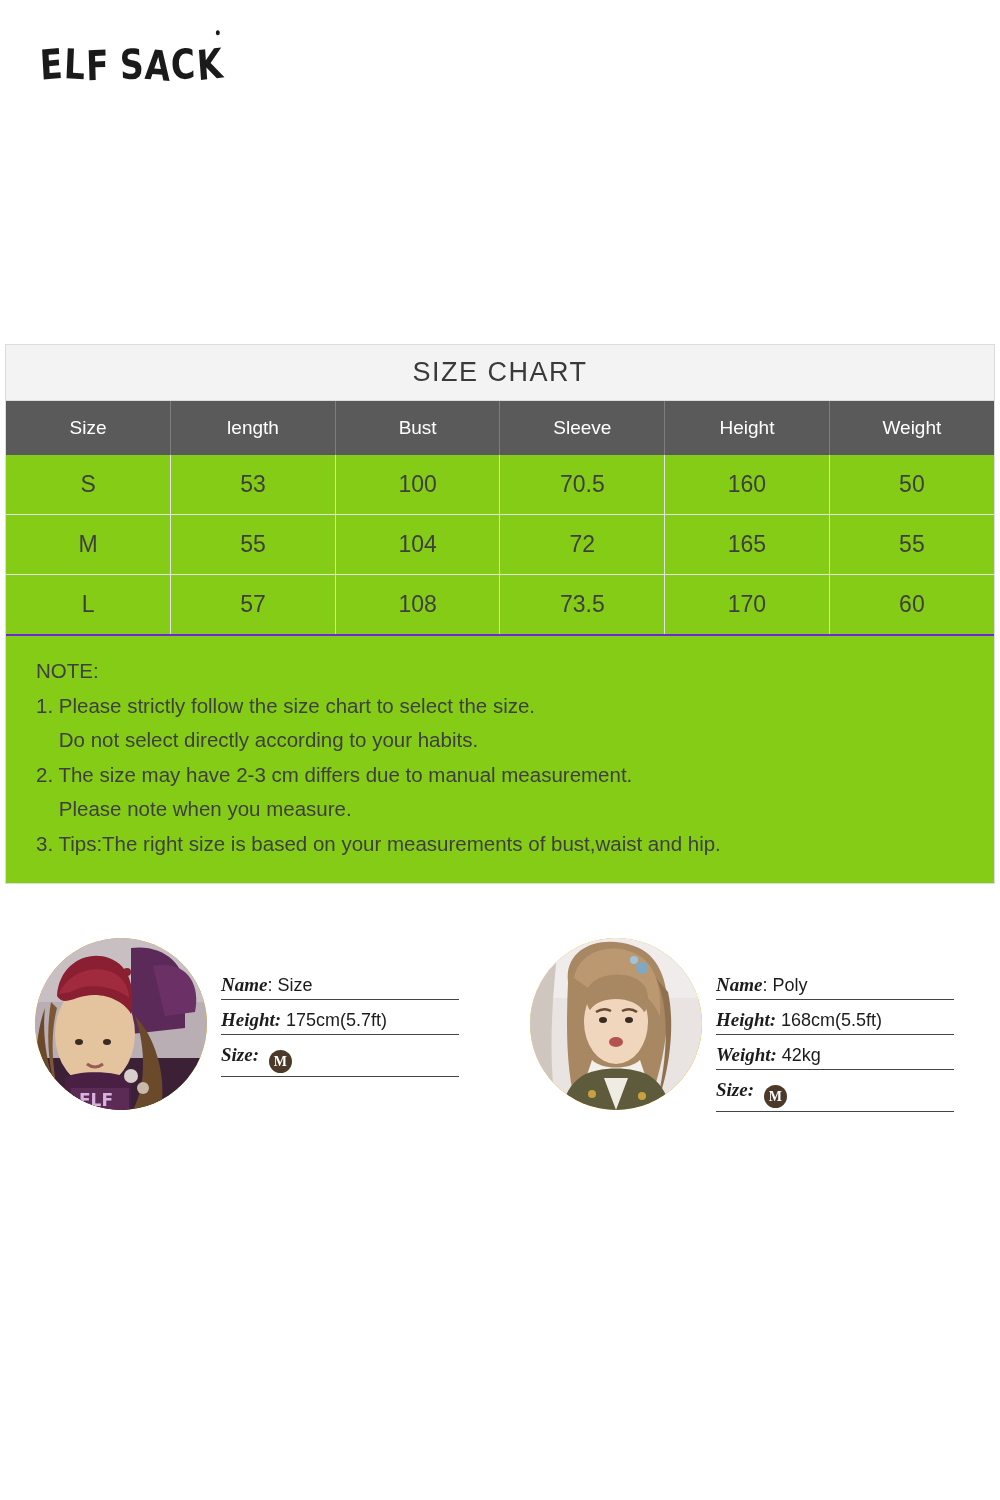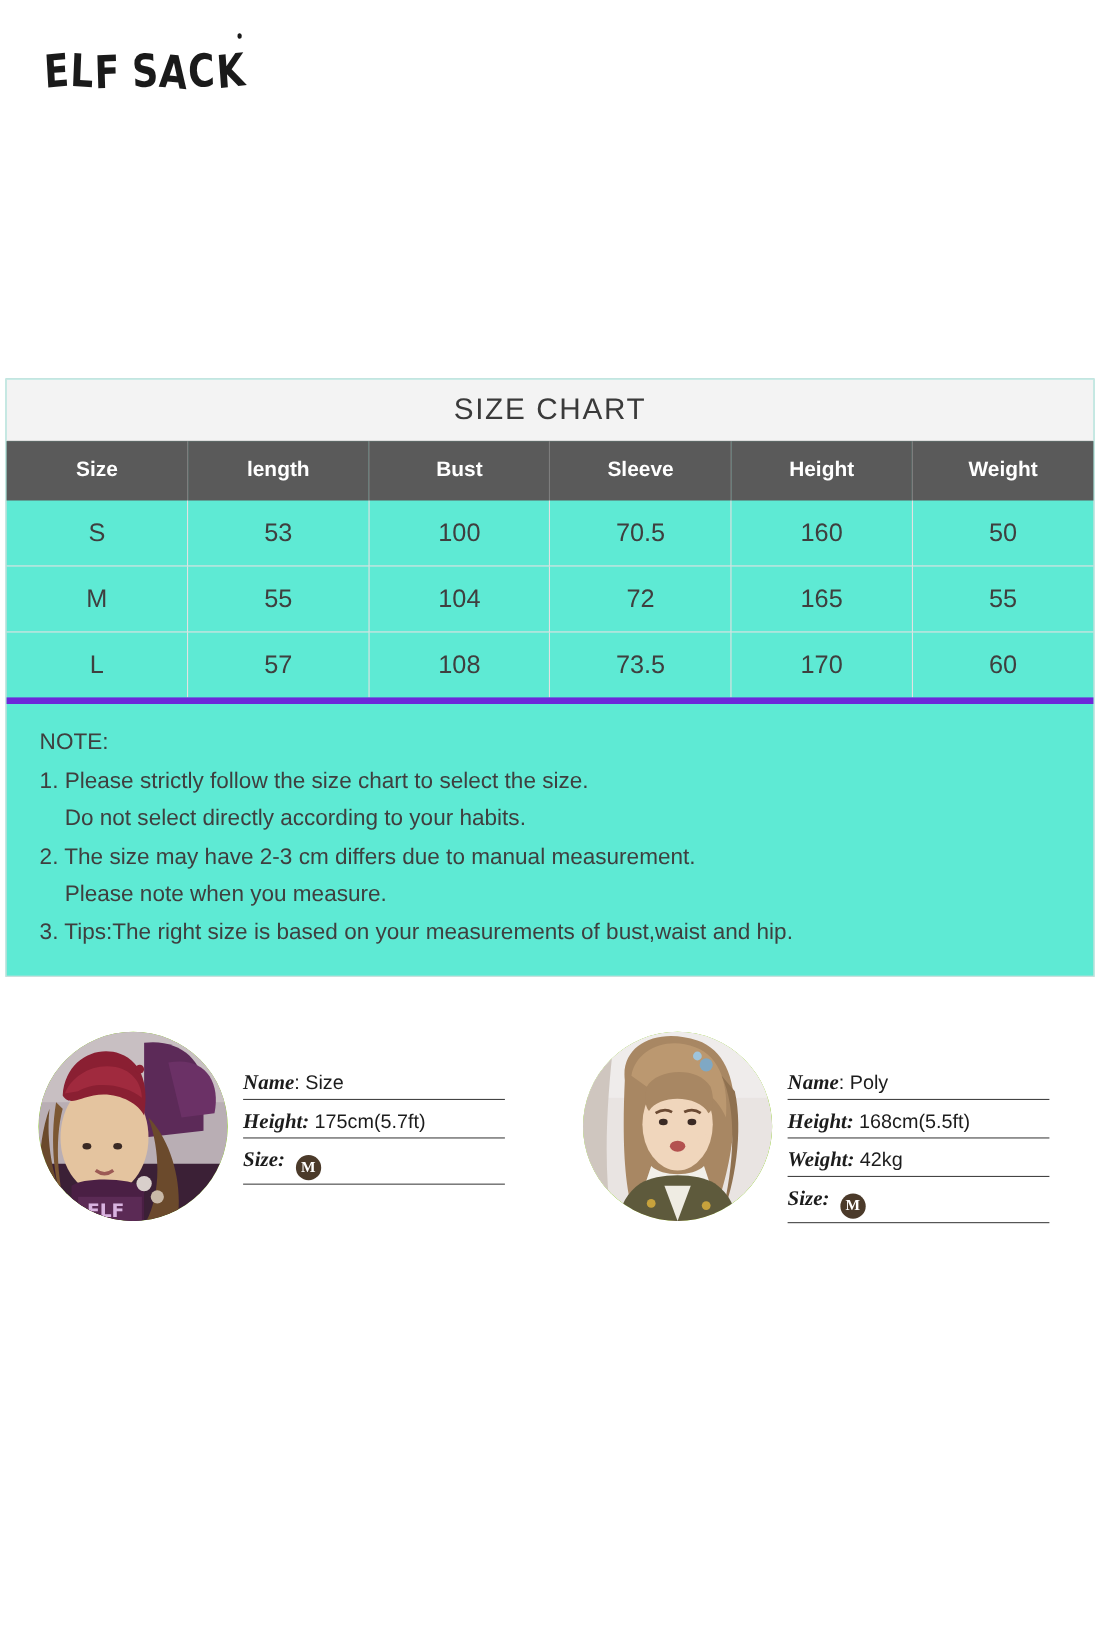--- a/index.html
+++ b/index.html
@@ -46,63 +46,63 @@
   }
 
   
   .chart-wrap {
     position: absolute;
     left: 5px;
     top: 344px;
     width: 990px;
     border: 1px solid #dcdcdc;
     box-sizing: border-box;
-    background: #5eead4;
+    background: #84cc16;
   }
   .chart-title {
     height: 55px;
     line-height: 55px;
     text-align: center;
     font-size: 27px;
     letter-spacing: 1.5px;
     color: #3a3a3a;
     background: #f3f3f3;
     border-bottom: 1px solid #dcdcdc;
     font-family: "Liberation Sans", sans-serif;
   }
   table.sizes {
     width: 100%;
     border-collapse: collapse;
     table-layout: fixed;
   }
   table.sizes th {
     background: #5a5a5a;
     color: #ffffff;
-    font-weight: bold;
+    font-weight: normal;
     font-size: 19px;
     height: 52px;
     border-right: 1px solid #7d7d7d;
     font-family: "Liberation Sans", sans-serif;
   }
   table.sizes th:last-child { border-right: none; }
   table.sizes td {
     text-align: center;
     font-size: 23px;
     height: 57px;
     color: #3f3f3f;
     border-right: 1px solid #e2e2e2;
     border-bottom: 1px solid #e2e2e2;
     font-family: "Liberation Sans", sans-serif;
   }
   table.sizes td:last-child { border-right: none; }
   table.sizes tr:last-child td { border-bottom: none; }
 
   .note {
     padding: 18px 26px 22px 30px;
-    border-top: 6px solid #6d28d9;
+    border-top: 2px solid #6d28d9;
   }
   .note-line {
     font-size: 20.5px;
     line-height: 34.5px;
     color: #3f3f3f;
     white-space: pre;
     font-family: "Liberation Sans", sans-serif;
   }
 
   
@@ -119,21 +119,21 @@
     align-items: flex-start;
   }
   .avatar {
     width: 172px;
     height: 172px;
     border-radius: 50%;
     margin-left: 30px;
     overflow: hidden;
     position: relative;
     flex: 0 0 auto;
-    background: #84cc16;
+    background: #eab308;
   }
   .avatar svg { display: block; }
   .info {
     margin-left: 14px;
     margin-top: 36px;
     width: 238px;
   }
   .info-row {
     border-bottom: 1px solid #444;
     padding-bottom: 3px;

